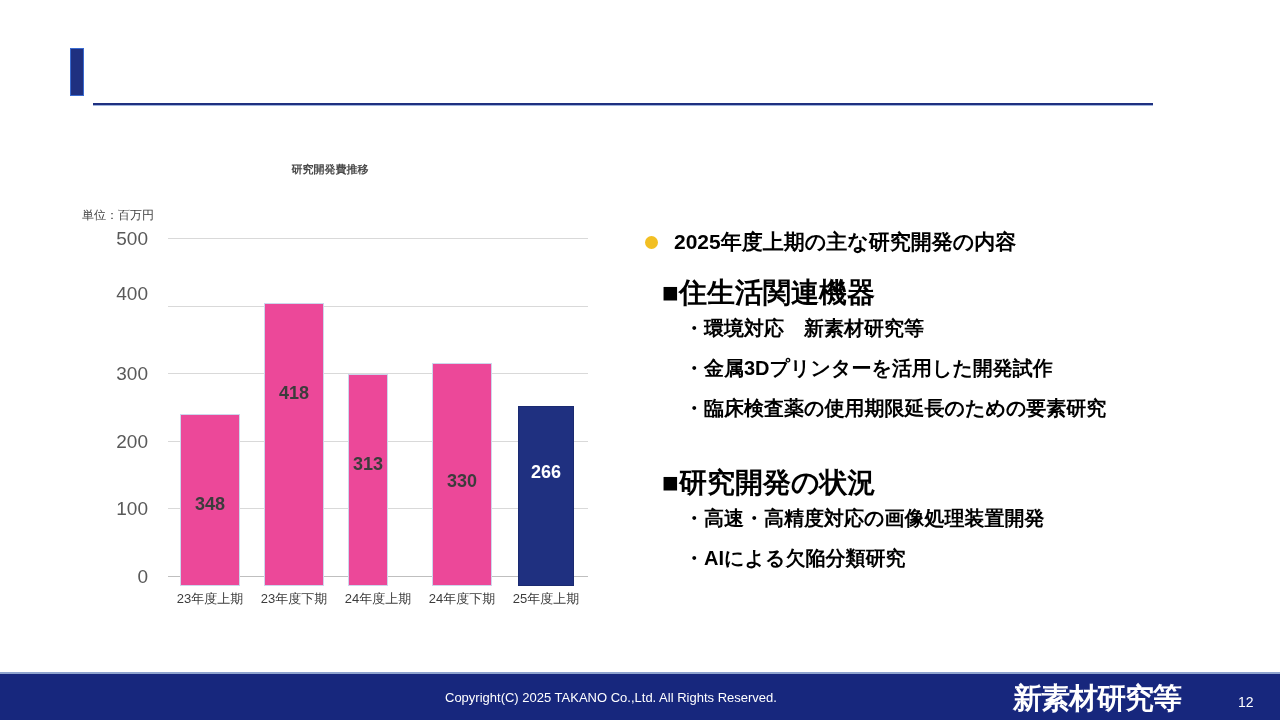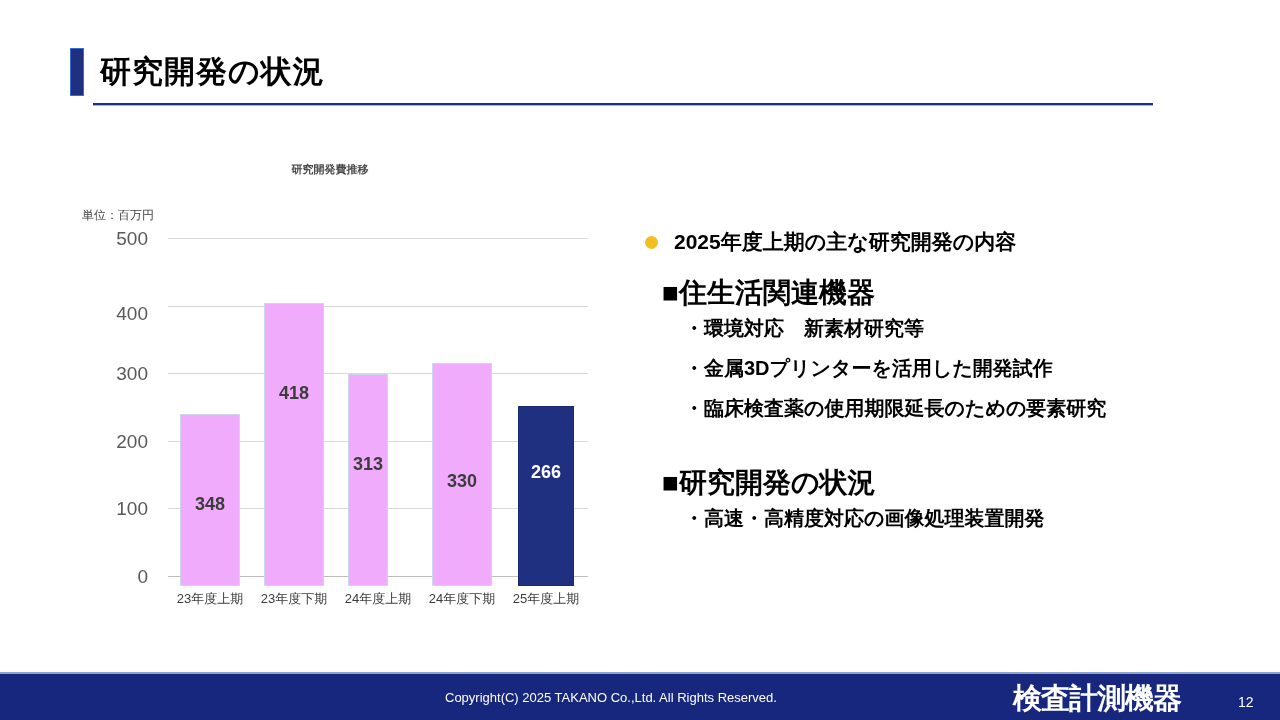--- a/index.html
+++ b/index.html
@@ -100,21 +100,21 @@
     width: 420px;
     height: 1px;
     background: #bfbfbf;
   }
   .bar {
     position: absolute;
     bottom: 0;
     box-sizing: border-box;
   }
   .bar.light {
-    background: #f0abfc;
+    background: #ec4899;
     border: 1px solid #cdd7ec;
   }
   .bar.dark {
     background: #1f3080;
     border: 1px solid #1a2a70;
   }
   .bar-label {
     position: absolute;
     left: 0; right: 0;
     text-align: center;
@@ -217,21 +217,20 @@
     font-size: 14px;
     color: #ffffff;
     white-space: nowrap;
   }
 </style>
 </head>
 <body>
 
 <div class="slide-header">
   <div class="title-accent-bar"></div>
-  <div class="page-title">研究開発の状況</div>
   <div class="title-rule"></div>
 </div>
 
 <div class="chart-block">
   <div class="chart-title">研究開発費推移</div>
   <div class="chart-unit">単位：百万円</div>
 
   <div class="plot-area">
     <div id="gridlines">
         <div class="axisline" style="top: 338px;"></div>
@@ -239,21 +238,21 @@
         <div class="gridline" style="top: 202.8px;"></div>
         <div class="gridline" style="top: 135.2px;"></div>
         <div class="gridline" style="top: 67.6px;"></div>
         <div class="gridline" style="top: 0px;"></div>
       </div>
     <div id="yticks">
         <div class="ytick" style="top: 338px;">0</div>
         <div class="ytick" style="top: 270.4px;">100</div>
         <div class="ytick" style="top: 202.8px;">200</div>
         <div class="ytick" style="top: 135.2px;">300</div>
-        <div class="ytick" style="top: 75px;">400</div>
+        <div class="ytick" style="top: 55px;">400</div>
         <div class="ytick" style="top: 0px;">500</div>
       </div>
     <div id="bars">
         <div class="bar light" style="left: 94px; width: 60px; height: 172px; bottom: 0px;">
           <div class="bar-label" style="top: 80px;">348</div>
         </div>
         <div class="bar light" style="left: 178px; width: 60px; height: 282.568px; bottom: 0px;">
           <div class="bar-label" style="top: 80px;">418</div>
         </div>
         <div class="bar light" style="left: 262px; width: 40px; height: 211.588px; bottom: 0px;">
@@ -285,21 +284,22 @@
   <div id="groups">
       <div class="group" style="top: 58px;">
         <div class="group-title">■住生活関連機器</div>
         <div class="group-item">・環境対応　新素材研究等</div>
         <div class="group-item">・金属3Dプリンターを活用した開発試作</div>
         <div class="group-item">・臨床検査薬の使用期限延長のための要素研究</div>
       </div>
       <div class="group" style="top: 248px;">
         <div class="group-title">■研究開発の状況</div>
         <div class="group-item">・高速・高精度対応の画像処理装置開発</div>
+        <div class="group-item">・AIによる欠陥分類研究</div>
       </div>
     </div>
 </div>
 
 <div class="footer-bar">
   <div class="footer-copyright">Copyright(C) 2025 TAKANO Co.,Ltd. All Rights Reserved.</div>
-  <div class="footer-logo">検査計測機器</div>
+  <div class="footer-logo">新素材研究等</div>
   <div class="footer-pageno">12</div>
 </div>
 
 </body></html>

